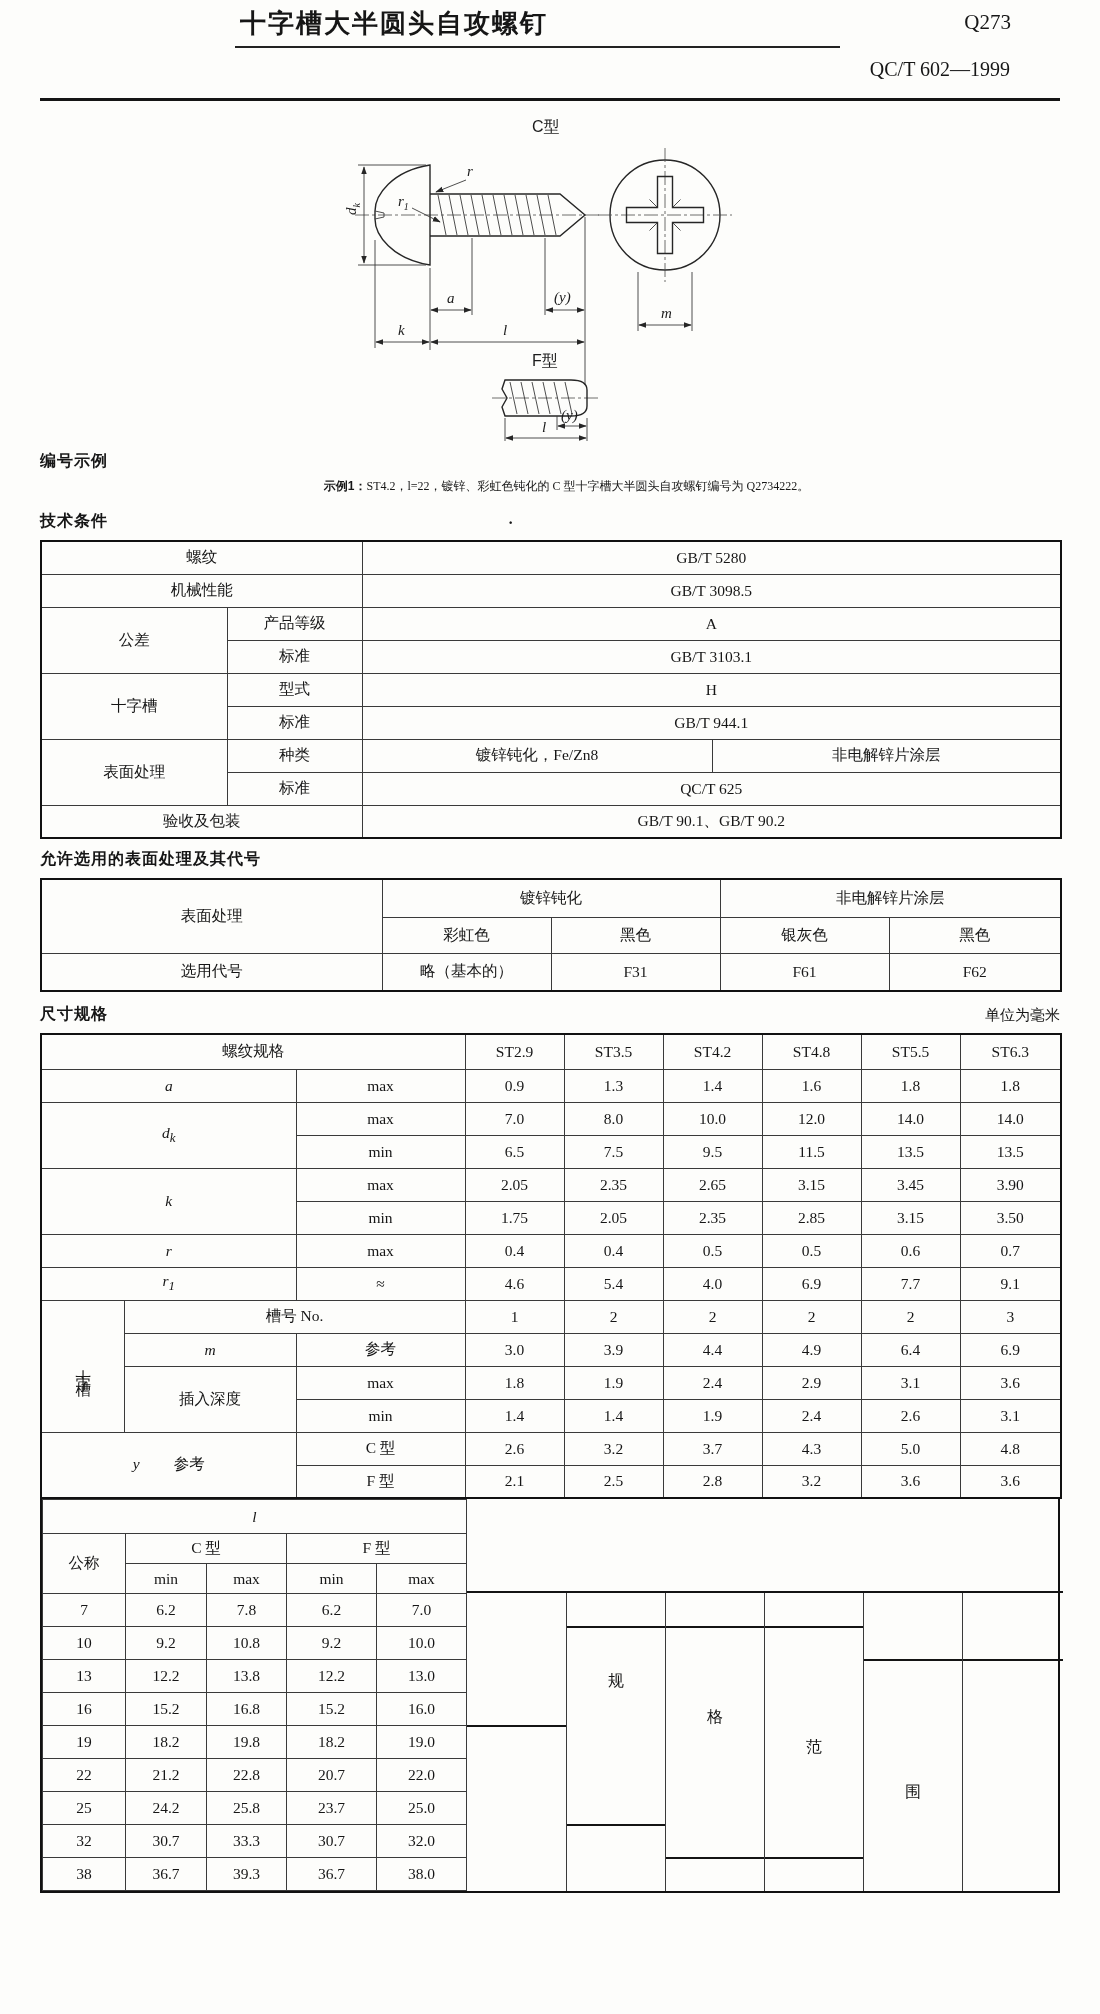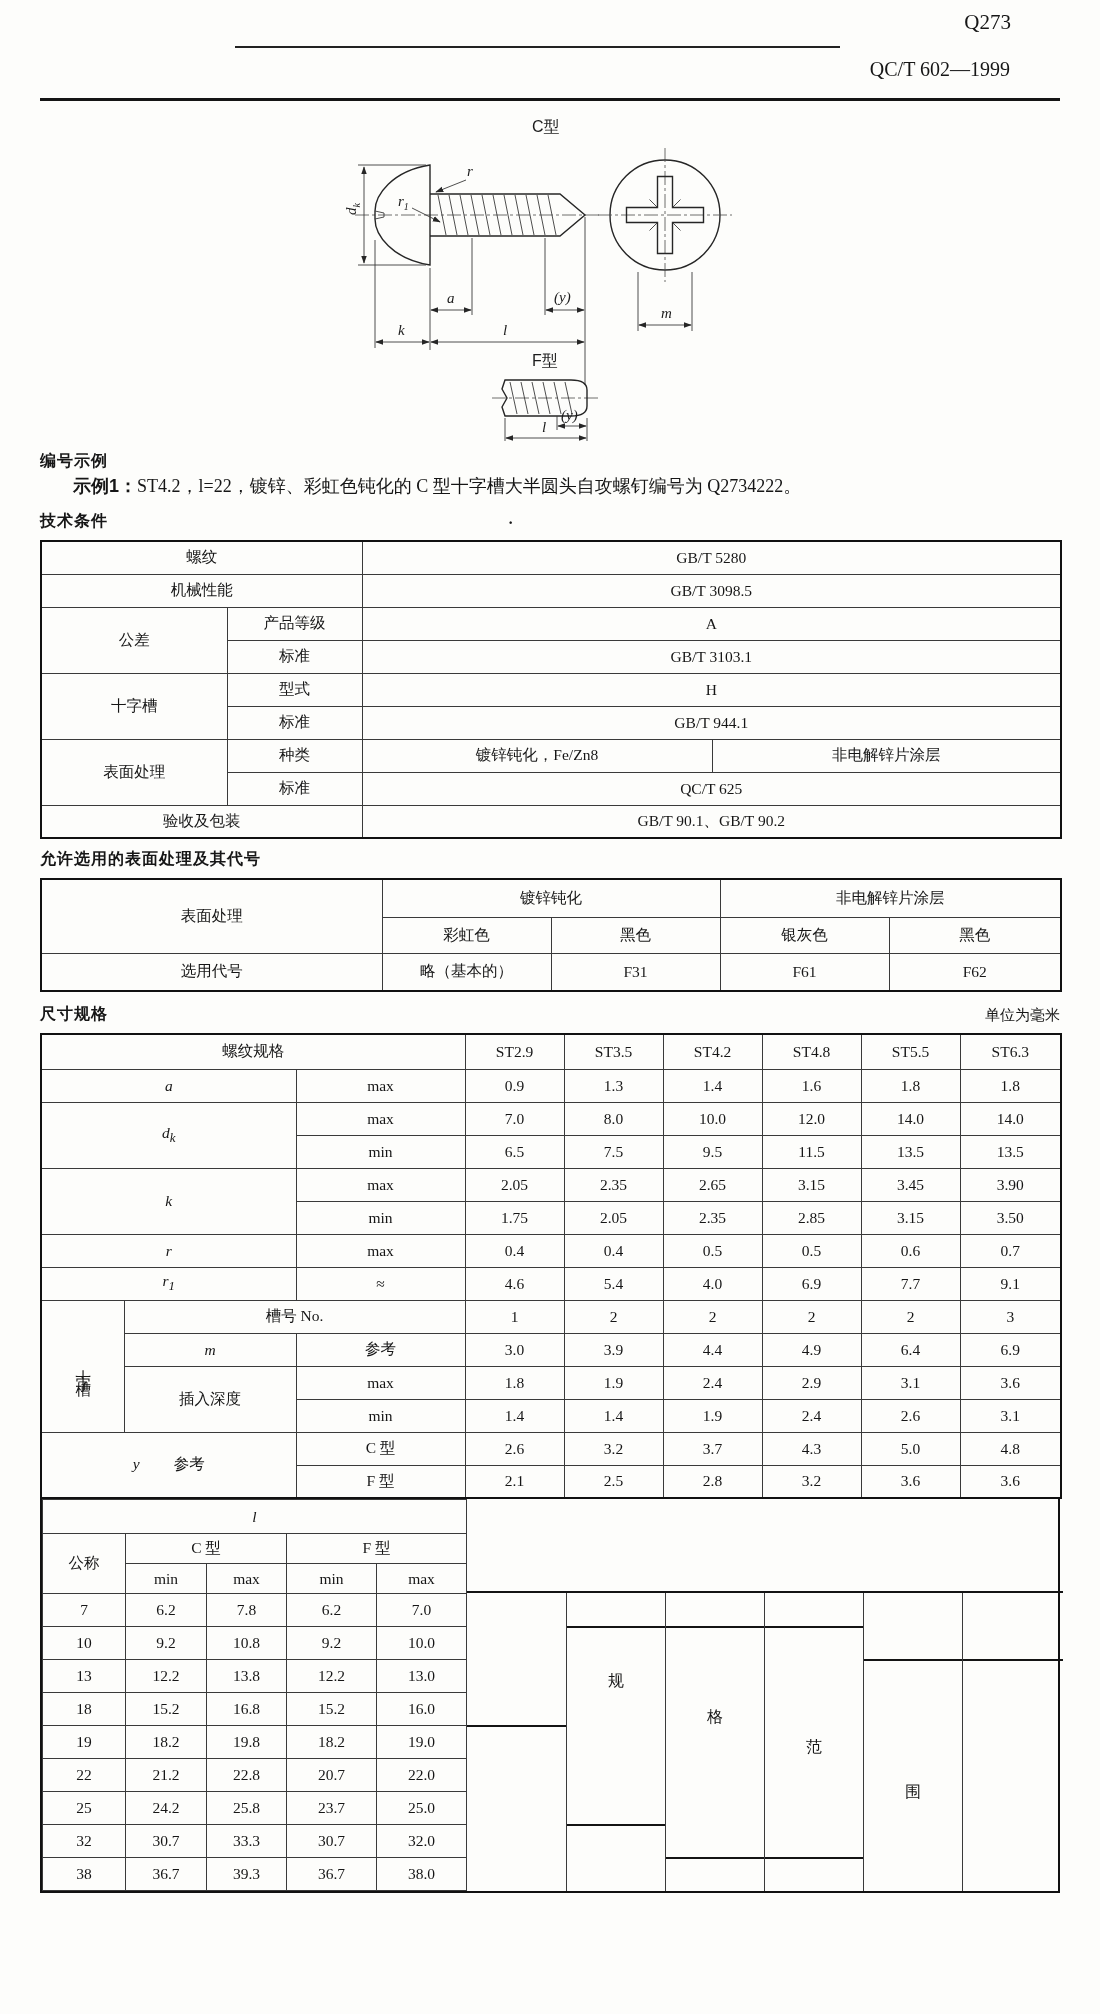--- a/index.html
+++ b/index.html
@@ -23,21 +23,21 @@
   .thin { stroke:#3a3a3a; stroke-width:0.9; fill:none; }
   .cl { stroke:#4a4a4a; stroke-width:0.8; fill:none; stroke-dasharray:14 3 3 3; }
 
   
   h2.sec { font-family:"Liberation Sans","DejaVu Sans",sans-serif; font-size:16px; font-weight:bold; letter-spacing:1px; }
   .h-row { display:flex; align-items:flex-end; margin:10px 0 8px 0; }
   .stray-dot { margin-left:400px; font-weight:bold; }
 
   
   .num-sec { margin-top:6px; }
-  .num-sec p { font-size:18px; line-height:29px; text-indent:33px; }
+  .num-sec p { font-size:12px; line-height:29px; text-indent:33px;text-align:center; }
   .num-sec b { font-family:"Liberation Sans","DejaVu Sans",sans-serif; }
 
   
   table.grid { border-collapse:collapse; table-layout:fixed; width:1020px; border:2px solid #111; }
   table.grid td { border:1px solid #3a3a3a; text-align:center; vertical-align:middle; font-size:15.5px; padding:0 3px; overflow:hidden; white-space:nowrap; }
   table.grid tr { height:33px; }
   .sym { font-style:italic; }
   .vtext { writing-mode:vertical-lr; text-orientation:upright; letter-spacing:6px; font-size:15.5px; margin:0 auto; }
   .ylab .gap { display:inline-block; width:34px; }
 
@@ -57,20 +57,21 @@
   .rcell { border-top:2px solid #141414; position:relative; }
   .rcell:first-child { border-top:none; }
   .rchar { position:absolute; left:50%; transform:translate(-50%,-50%); font-size:16px; }
 </style>
 </head>
 <body>
 
 <div class="page">
 
   <div class="hdr">
+    <span class="doc-title">十字槽大半圆头自攻螺钉</span>
     <div class="title-rule"></div>
     <span class="doc-code">Q273</span>
     <span class="std-no">QC/T 602—1999</span>
     <div class="hdr-rule"></div>
   </div>
 
   <svg class="fig" width="1020" height="335" viewBox="0 0 1020 335">
     <defs>
       <marker id="ar" viewBox="0 0 10 10" refX="9" refY="5" markerWidth="9" markerHeight="9" orient="auto-start-reverse">
         <path d="M0,1.5 L10,5 L0,8.5 Z" fill="#262626"></path>
@@ -441,21 +442,21 @@
             <td>10.0</td>
           </tr>
       <tr>
             <td>13</td>
             <td>12.2</td>
             <td>13.8</td>
             <td>12.2</td>
             <td>13.0</td>
           </tr>
       <tr>
-            <td>18</td>
+            <td>16</td>
             <td>15.2</td>
             <td>16.8</td>
             <td>15.2</td>
             <td>16.0</td>
           </tr>
       <tr>
             <td>19</td>
             <td>18.2</td>
             <td>19.8</td>
             <td>18.2</td>

